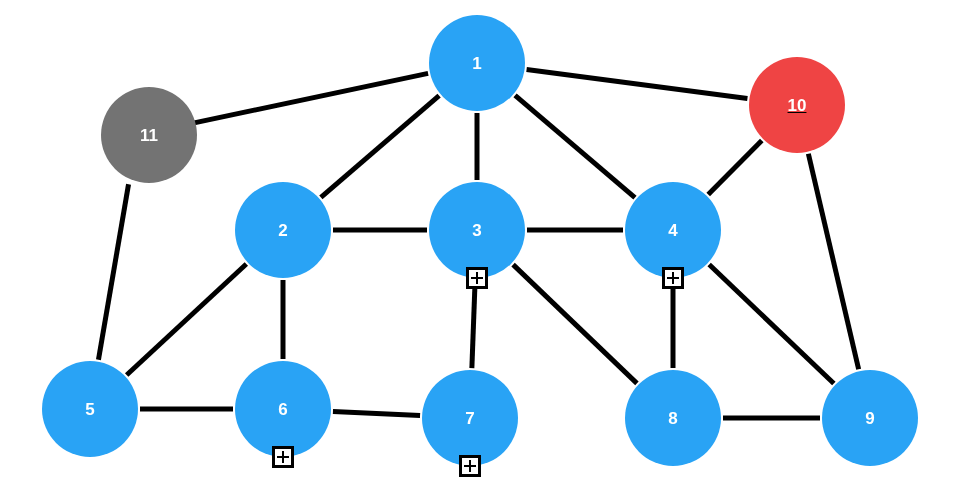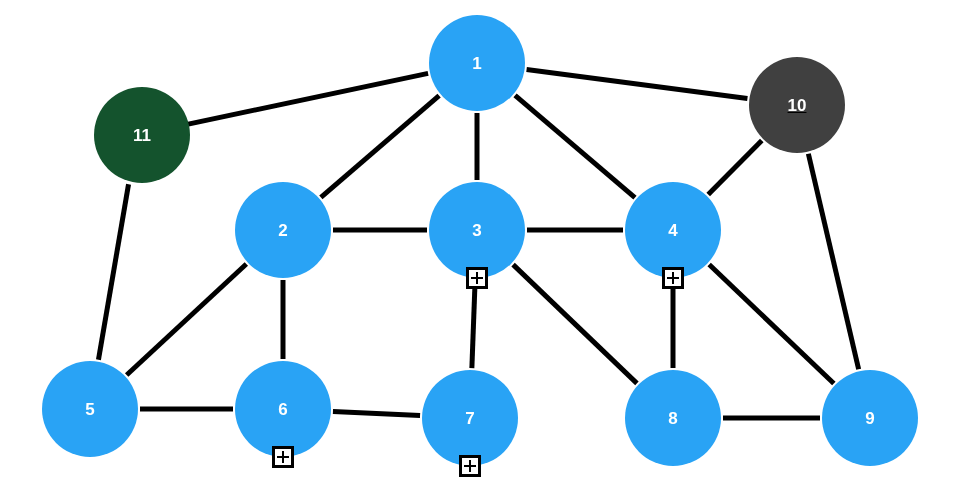--- a/index.html
+++ b/index.html
@@ -134,20 +134,20 @@
       <div class="expand-toggle" style="left: 459px; top: 455px;">
         <span class="plus-h"></span>
         <span class="plus-v"></span>
       </div>
       <div class="graph-node" style="left: 625px; top: 370px; width: 96px; height: 96px; background: rgb(41, 163, 245);">
         <span class="graph-node-label" style="color: rgb(255, 255, 255);">8</span>
       </div>
       <div class="graph-node" style="left: 822px; top: 370px; width: 96px; height: 96px; background: rgb(41, 163, 245);">
         <span class="graph-node-label" style="color: rgb(255, 255, 255);">9</span>
       </div>
-      <div class="graph-node" style="left: 749px; top: 57px; width: 96px; height: 96px; background: #404040; text-decoration: underline;">
+      <div class="graph-node" style="left: 749px; top: 57px; width: 96px; height: 96px; background: #ef4444; text-decoration: underline;">
         <span class="graph-node-label" style="color: rgb(255, 255, 255);">10</span>
       </div>
-      <div class="graph-node" style="left: 94px; top: 87px; width: 96px; height: 96px; background: #14532d;">
+      <div class="graph-node" style="left: 101px; top: 87px; width: 96px; height: 96px; background: #737373;">
         <span class="graph-node-label" style="color: rgb(255, 255, 255);">11</span>
       </div>
     </div>
 </div>
 
 </body></html>

